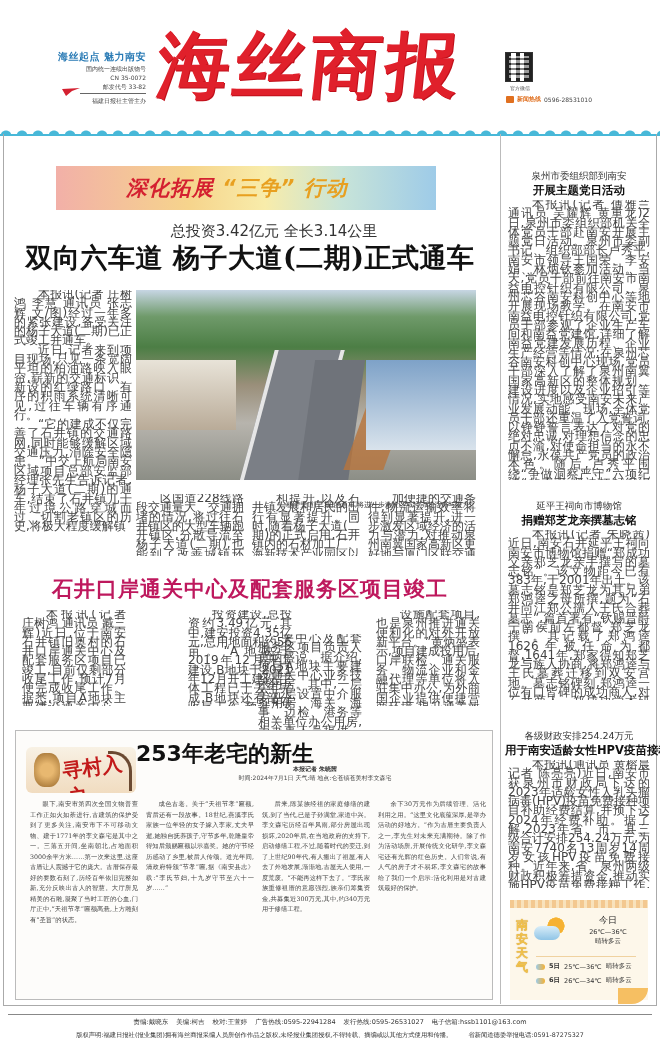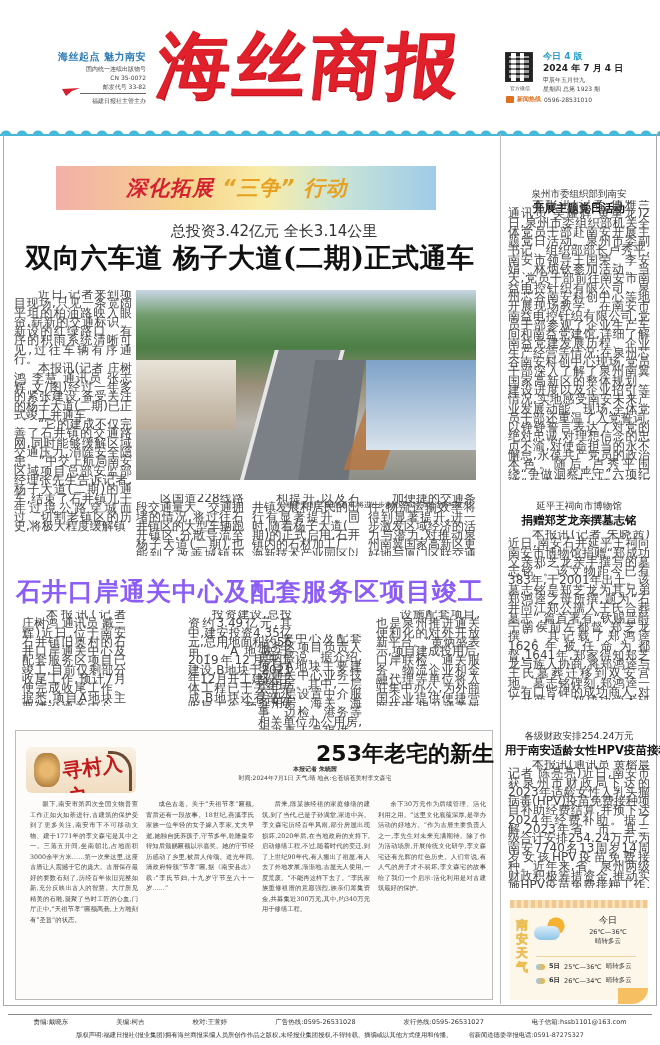--- a/index.html
+++ b/index.html
@@ -54,30 +54,30 @@
   .lead-photo .road2 { position: absolute; left: 170px; top: 70px; width: 50px; height: 130px; background: #6f737a; transform: skewX(-8deg); }
   .lead-photo .factory { position: absolute; right: 0; top: 70px; width: 110px; height: 90px; background: linear-gradient(180deg, #7ea2c8, #d9e3ec); }
   .lead-photo .buildings { position: absolute; left: 0; top: 70px; width: 100px; height: 70px; background: linear-gradient(180deg, #e8e3d8, #b9ab98); }
   .lead-photo .dirt { position: absolute; left: 220px; top: 110px; width: 40px; height: 70px; background: #b8743c; transform: skewX(-20deg); opacity: .8; }
   .lead-caption { position: absolute; left: 136px; top: 500px; width: 340px; text-align: right; font-size: 7px; color: #333; }
 
   .col-text { position: absolute; font-size: 12px; line-height: 9.3px; color: #444; text-align: justify; overflow: hidden; }
   .col-text p { text-indent: 2em; }
 
   
-  .s2-title { position: absolute; left: 0; width: 500px; top: 575px; text-align: center; font-family: "DejaVu Sans", sans-serif; font-weight: bold; font-size: 25px; color: #8b5cf6; letter-spacing: 1px; white-space: nowrap; }
+  .s2-title { position: absolute; left: 0; width: 500px; top: 575px; text-align: center; font-family: "DejaVu Sans", sans-serif; font-weight: bold; font-size: 21px; color: #be185d; letter-spacing: 1px; white-space: nowrap; }
   .vrule { position: absolute; left: 500px; top: 134px; width: 1px; height: 870px; background: #bbb; }
 
   
   .feature { position: absolute; left: 15px; top: 730px; width: 478px; height: 270px; border: 1px solid #bbb; background: #fdfcfa; }
   .feature-art { position: absolute; left: 10px; top: 16px; width: 110px; height: 46px; background: linear-gradient(180deg, #f8f1e4 0%, #f1dcc0 100%); border-radius: 6px; overflow: hidden; }
   .feature-art .lantern { position: absolute; left: 8px; top: 6px; width: 26px; height: 34px; border-radius: 40%; background: radial-gradient(circle, #e8b870 30%, #b08040 80%); }
   .feature-art .calli { position: absolute; left: 38px; top: 6px; font-family: "DejaVu Serif", serif; font-size: 20px; color: #c21a1a; font-weight: bold; transform: rotate(-8deg); }
   .feature-art .eave { position: absolute; right: 4px; top: 4px; width: 24px; height: 40px; border-right: 3px solid #6b4a32; border-top: 3px solid #6b4a32; border-top-right-radius: 20px; }
-  .feature-title { position: absolute; left: 120px; width: 358px; top: 8px; text-align: right; font-size: 22px; color: #111; white-space: nowrap; }
+  .feature-title { position: absolute; left: 120px; width: 358px; top: 8px; text-align: left; font-size: 22px; color: #111; white-space: nowrap; }
   .feature-byline { position: absolute; left: 120px; width: 358px; top: 34px; text-align: center; font-size: 6px; font-weight: bold; color: #333; }
   .feature-meta { position: absolute; left: 120px; width: 358px; top: 43px; text-align: center; font-size: 6px; color: #444; }
   .feature .col-text { font-family: "DejaVu Serif", serif; font-size: 6.3px; line-height: 10.5px; }
 
   
   .rc { position: absolute; left: 505px; width: 148px; }
   .rc-kicker { text-align: center; font-size: 9.5px; color: #333; white-space: nowrap; }
   .rc-title { text-align: center; font-size: 11.5px; font-weight: bold; color: #111; white-space: nowrap; }
 
   
@@ -93,21 +93,21 @@
   .w-today .cond { font-size: 6.5px; color: #333; }
   .w-divider { position: absolute; left: 26px; top: 56px; width: 100px; height: 1px; background: #f0d2a0; }
   .w-row { position: absolute; left: 26px; font-size: 6.5px; color: #333; white-space: nowrap; display: flex; gap: 4px; align-items: center; }
   .w-row .mini { width: 9px; height: 6px; border-radius: 4px; background: linear-gradient(90deg, #9ccbe8, #f6b132); display: inline-block; }
   .w-row .day { font-weight: bold; }
   .weather-swoosh { position: absolute; right: 0; bottom: -4px; width: 30px; height: 16px; border-bottom-right-radius: 30px; background: #f4b040; opacity: .8; }
 
   
   .footer-rule { position: absolute; left: 8px; top: 1014px; width: 644px; height: 1px; background: #888; }
   .footer-1 { position: absolute; left: 0; width: 660px; top: 1018px; text-align: center; font-size: 6.5px; color: #333; white-space: nowrap; }
-  .footer-1 span { margin: 0 23px; }
+  .footer-1 span { margin: 0 3px; }
   .footer-2 { position: absolute; left: 0; width: 660px; top: 1031px; text-align: center; font-size: 6.3px; color: #333; white-space: nowrap; }
   .footer-2 span + span { margin-left: 14px; }
 </style>
 </head>
 <body>
 
 <header class="masthead">
   <div class="mh-left">
     <div class="mh-slogan">海丝起点 魅力南安</div>
     <div class="mh-line">国内统一连续出版物号</div>
@@ -115,26 +115,20 @@
     <div class="mh-line">邮发代号 33-82</div>
     <div class="mh-rule"></div>
     <div class="mh-line">福建日报社主管主办</div>
   </div>
   <svg class="mh-flag" viewBox="0 0 18 8">
       <path d="M0 1 L18 0 L10 3 L4 8 Z" fill="#d42030"></path>
     </svg>
   <div class="mh-title">海丝商报</div>
   <div class="mh-qr"></div>
   <div class="mh-qr-label">官方微信</div>
-  <div class="mh-right">
-    <div class="mh-edition">今日 4 版</div>
-    <div class="mh-date">2024 年 7 月 4 日</div>
-    <div class="mh-small">甲辰年五月廿九</div>
-    <div class="mh-small">星期四  总第 1923 期</div>
-  </div>
   <div class="mh-hotline">
     <span class="cam"></span>
     <span class="hl-label">新闻热线</span>
     <span>0596-28531010</span>
   </div>
 </header>
 
 <div class="wave"></div>
 <div class="frame"></div>
 <div class="vrule"></div>
@@ -145,22 +139,22 @@
     <span class="hl">“三争”</span>
     <span class="hl">行动</span>
   </div>
 </div>
 
 <article>
   <div class="lead-sub">总投资3.42亿元  全长3.14公里</div>
   <h1 class="lead-title">双向六车道  杨子大道(二期)正式通车</h1>
 
   <div class="col-text" style="left:14px; top:290px; width:118px; height:268px;">
+    <p>本报讯(记者 庄树鸿 李慧 通讯员 张志辉 文/图)经过一年多的紧张建设,备受关注的杨子大道(二期)已正式竣工并通车。</p>
     <p>近日,记者来到项目现场,只见一条宽阔平坦的柏油路映入眼帘,崭新的交通标识、新设的红绿路口、有序的积雨系统清晰可见,过往车辆有序通行。</p>
-    <p>本报讯(记者 庄树鸿 李慧 通讯员 张志辉 文/图)经过一年多的紧张建设,备受关注的杨子大道(二期)已正式竣工并通车。</p>
     <p>“它的建成不仅完善了石井镇的交通路网,同时能够缓解区域交通压力,消除安全隐患。”中交上航局南安区域项目总部安监部经理张先生告诉记者,杨子大道(二期)的通车,结束了石井镇几十年过境公路穿城而过、切割老镇区的历史,将极大程度缓解镇</p>
   </div>
 
   <div class="lead-photo">
     <div class="buildings"></div>
     <div class="road"></div>
     <div class="road2"></div>
     <div class="dirt"></div>
     <div class="factory"></div>
   </div>
@@ -210,21 +204,21 @@
       <p>成色古老。关于“天祖节孝”匾额,背后还有一段故事。18世纪,燕溪李氏家族一位年轻的女子嫁入李家,丈夫早逝,她独自抚养孩子,守节多年,乾隆皇帝得知后颁赐匾额以示嘉奖。她的守节经历感动了乡里,被后人传颂。道光年间,清政府特颁“节孝”匾,据《南安县志》载:“李氏节妇,十九岁守节至六十一岁……”</p>
     </div>
   <div class="col-text" style="left:246px; top:68px; width:108px; height:196px;">
       <p>后来,陈某族经祖的家庭修缮的建筑,到了当代,已是子孙满堂,家道中兴。李文森宅历经百年风雨,部分房屋出现损坏,2020年后,在当地政府的支持下,启动修缮工程,不过,随着时代的变迁,到了上世纪90年代,有人搬出了祖屋,有人去了外地发展,渐渐地,古屋无人使用,一度荒废。“不能再这样下去了。”李氏家族重修祖厝的意愿强烈,族亲们筹集资金,共募集近300万元,其中,约340万元用于修缮工程。</p>
     </div>
   <div class="col-text" style="left:362px; top:68px; width:108px; height:196px;">
       <p>余下30万元作为后续管理、活化利用之用。“这里文化底蕴深厚,是举办活动的好地方。”作为古厝主要负责人之一,李先生对未来充满期待。除了作为活动场所,开展传统文化研学,李文森宅还有光辉的红色历史。人们常说,有人气的房子才不易坏,李文森宅的故事给了我们一个启示:活化利用是对古建筑最好的保护。</p>
     </div>
 </section>
 
-<article class="rc" style="top:188px;">
+<article class="rc" style="top:170px;">
   <div class="rc-kicker">泉州市委组织部到南安</div>
   <h3 class="rc-title">开展主题党日活动</h3>
 </article>
 <div class="col-text" style="left:508px; top:200px; width:142px; height:280px;">
     <p>本报讯(记者 傅雅兰 通讯员 吴耀辉 黄重龙)2日,泉州市委组织部机关全体党员干部赴南安开展主题党日活动。泉州市委副书记、组织部部长卢秀平,南安市领导王国荣、李安娟、林炳钦参加活动。当天,党员干部前往南安市南益电控针织有限公司、泉州芯谷南安科创中心等地开展现场教学。在南安市南益电控针织有限公司,党员干部参观了企业生产车间和南益党建馆,详细了解南益党建发展历程、企业生产经营等情况;在泉州芯谷南安科创中心现场,党员干部深入了解了泉州南翼国家高新区的整体规划、建设进度以及企业招引等情况,实地感受南安未来产业发展动能。现场,全体党员干部还重温了入党誓词,以铮铮誓言表达了对党的绝对忠诚,对理想信念的忠贞不渝,对使命担当的永不懈怠,永葆共产党员的政治本色。随后,卢秀平围绕“争做洞察严守”六项纪律“的表率 坚决扛起组织部门全面从严治党政治责任”主题讲授党课。她结合自身学习习近平新时代中国特色社会主义思想的所学所思、所感所悟,从理论、历史和现实等维度,展开分析开展教育的重大意义,教育引导组织部门机关党员干部要坚强政治能力,当好模范作为,驱推进全面从严治党实践中彰显组织担当。据悉,此次主题党日活动以“现场教学+主题党课”方式开展,通过参观红色阵地、重温入党誓词、接受党性教育等形式,进一步增强党员干部的理想信念、党纪观念和党性修养,激励引导党员干部奋进新征程、建功新时代。</p>
   </div>
 
 <article class="rc" style="top:500px;">
   <div class="rc-kicker">延平王祠向市博物馆</div>
   <h3 class="rc-title">捐赠郑芝龙亲撰墓志铭</h3>
@@ -268,21 +262,21 @@
   </div>
   <div class="weather-swoosh"></div>
 </section>
 
 <div class="footer-rule"></div>
 <footer>
   <div class="footer-1">
     <span>责编:戴晓东</span>
     <span>美编:柯吉</span>
     <span>校对:王萱婷</span>
-    <span>广告热线:0595-26531028</span>
+    <span>广告热线:0595-22941284</span>
     <span>发行热线:0595-26531027</span>
     <span>电子信箱:hssb1101@163.com</span>
   </div>
   <div class="footer-2">
     <span>版权声明:福建日报社(报业集团)拥有海丝商报采编人员所创作作品之版权,未经报业集团授权,不得转载、摘编或以其他方式使用和传播。</span>
     <span>省新闻道德委举报电话:0591-87275327</span>
   </div>
 </footer>
 
 </body></html>

